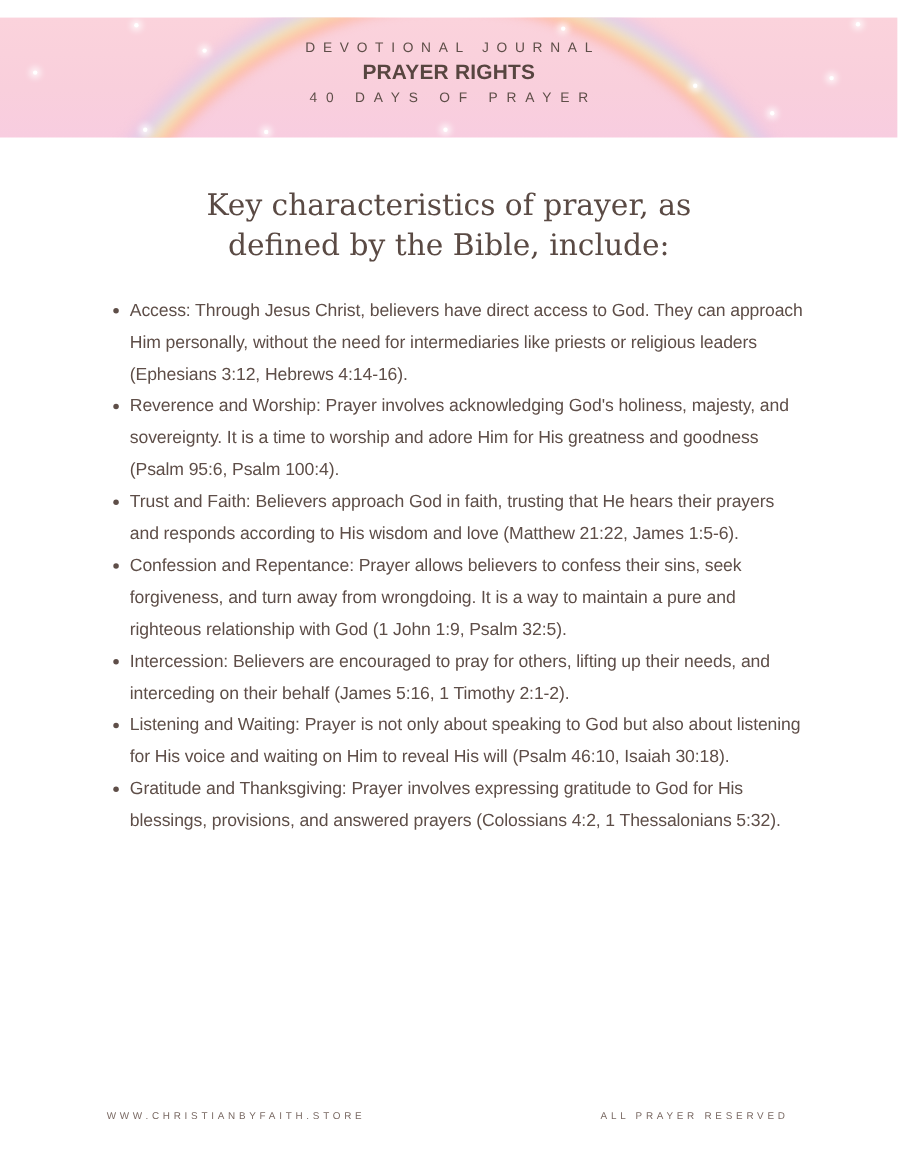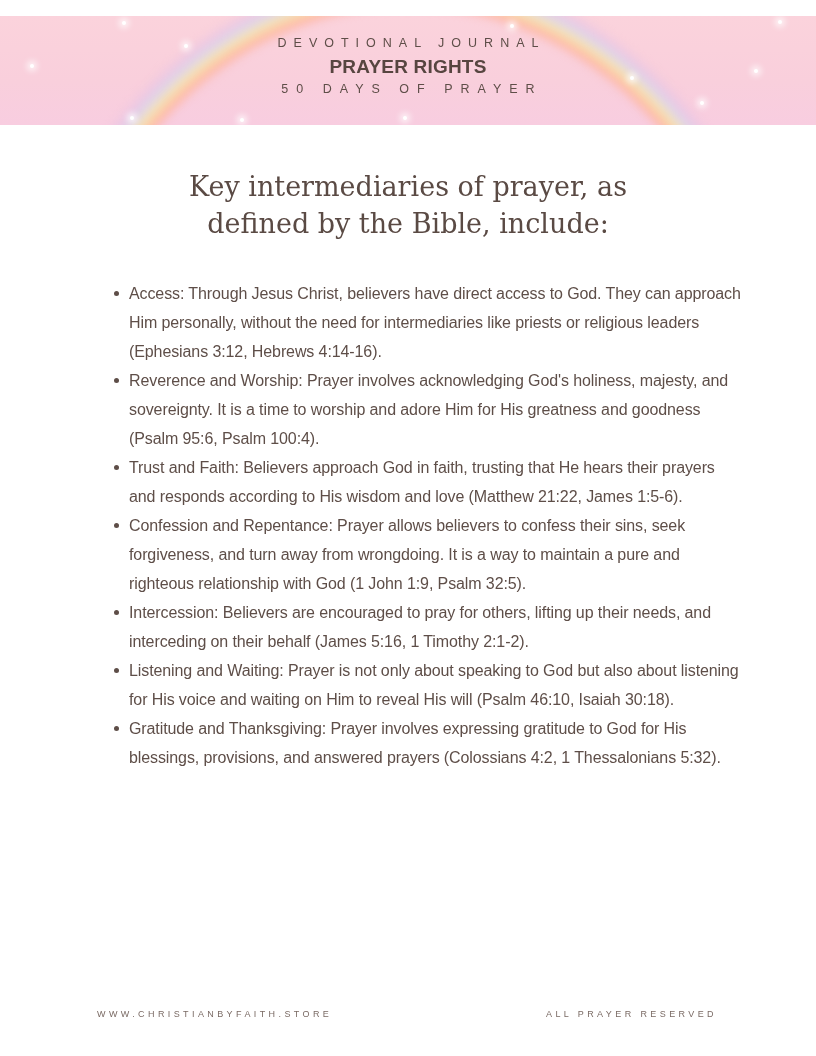--- a/index.html
+++ b/index.html
@@ -86,21 +86,21 @@
       font-family: "DejaVu Serif", "Liberation Serif", serif;
       font-size: 27px;
       line-height: 37px;
       color: #5a4a44;
       font-weight: 400;
     }
     .bullets {
       position: absolute;
       left: 92px; top: 263px;
       width: 636px;
-      margin: 16px;
+      margin: 5px;
       padding: 0;
       list-style: none;
     }
     .bullet {
       position: relative;
       padding-left: 21px;
       font-size: 16px;
       line-height: 29px;
       color: #5e4e48;
       letter-spacing: -0.1px;
@@ -137,25 +137,25 @@
   <span class="sparkle" style="left:754px;top:53px;"></span>
   <span class="sparkle" style="left:778px;top:4px;"></span>
   <span class="sparkle" style="left:700px;top:85px;"></span>
   <span class="sparkle" style="left:240px;top:102px;"></span>
   <span class="sparkle" style="left:403px;top:100px;"></span>
   <span class="sparkle" style="left:510px;top:8px;"></span>
 
   <div class="banner-text">
     <div class="kicker">DEVOTIONAL JOURNAL</div>
     <div class="banner-title">PRAYER RIGHTS</div>
-    <div class="subtitle">50 DAYS OF PRAYER</div>
+    <div class="subtitle">40 DAYS OF PRAYER</div>
   </div>
 </div>
 
-<h1 class="heading">Key intermediaries of prayer, as defined by the Bible, include:</h1>
+<h1 class="heading">Key characteristics of prayer, as defined by the Bible, include:</h1>
 
 <ul class="bullets">
   <li class="bullet">
     <span class="dot"></span>
     <span>Access: Through Jesus Christ, believers have direct access to God. They can approach Him personally, without the need for intermediaries like priests or religious leaders (Ephesians 3:12, Hebrews 4:14-16).</span>
   </li>
   <li class="bullet">
     <span class="dot"></span>
     <span>Reverence and Worship: Prayer involves acknowledging God's holiness, majesty, and sovereignty. It is a time to worship and adore Him for His greatness and goodness (Psalm 95:6, Psalm 100:4).</span>
   </li>

